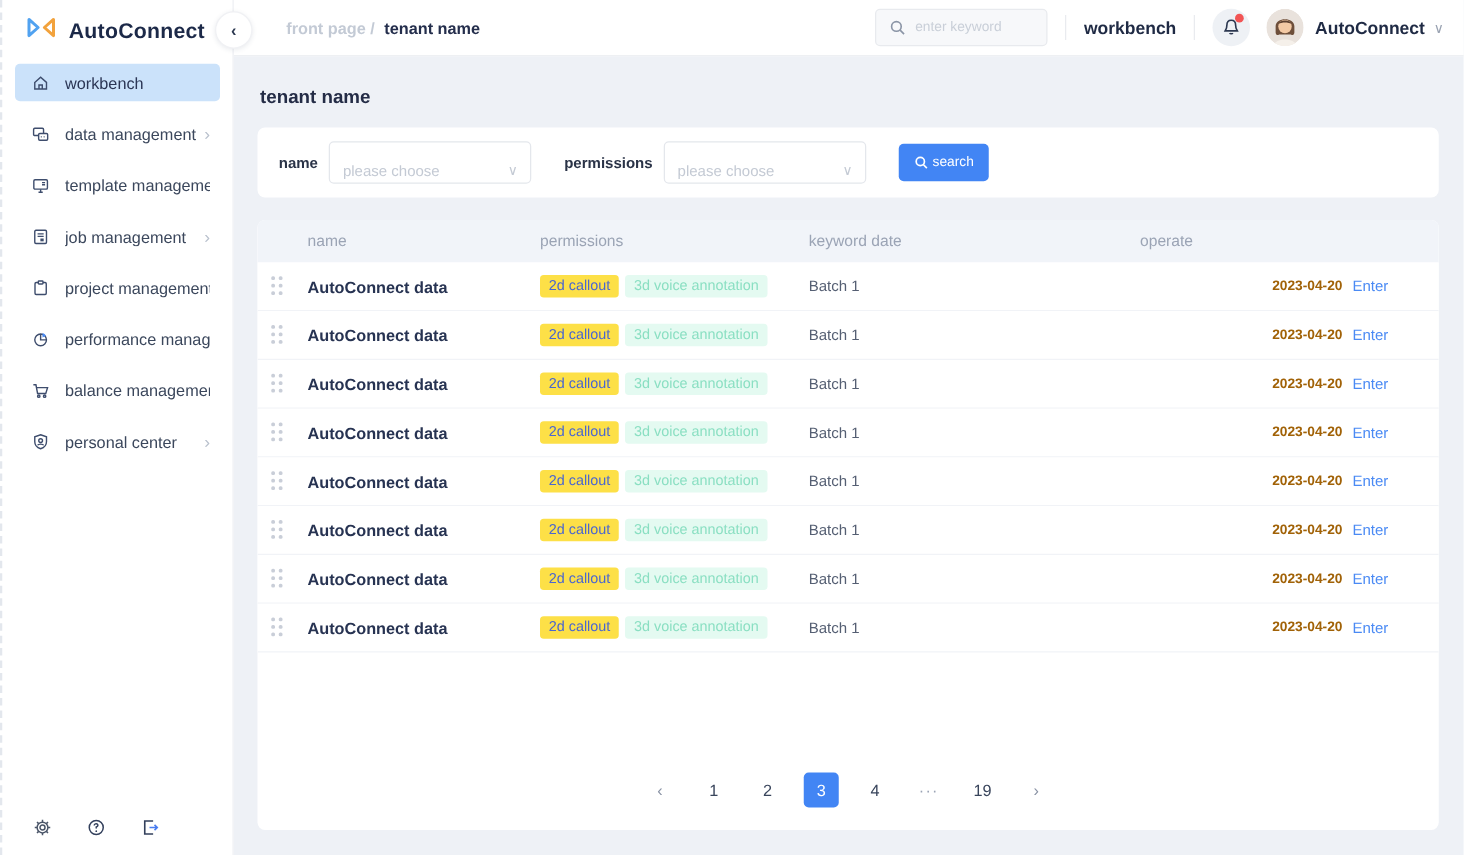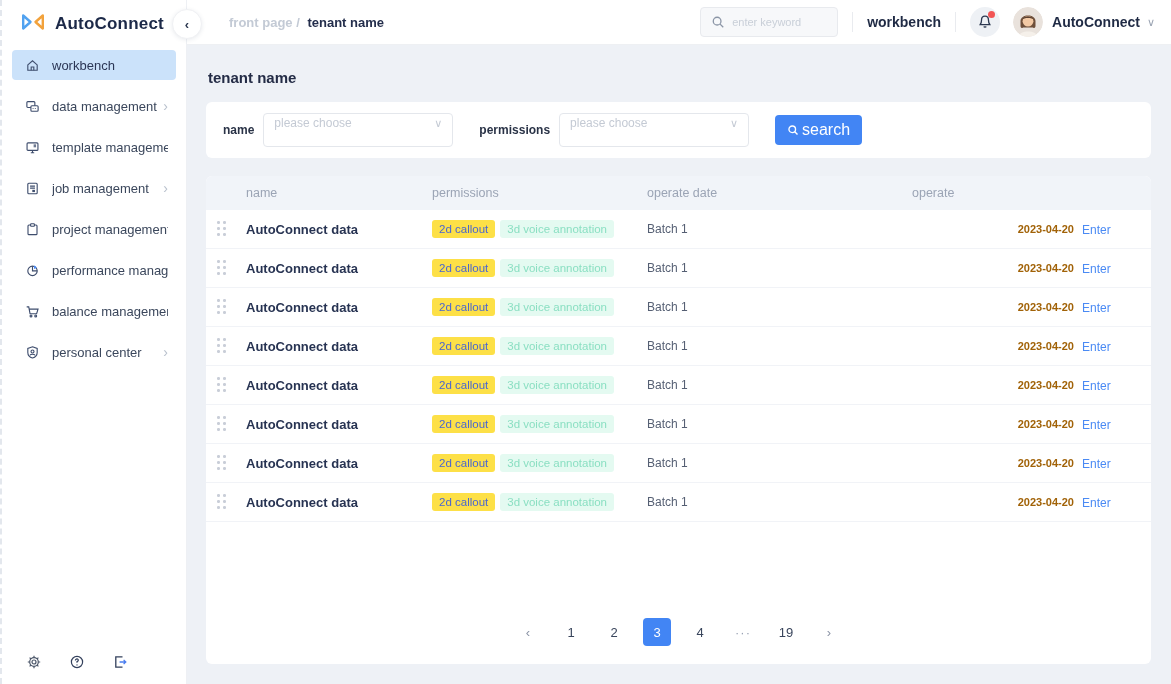--- a/index.html
+++ b/index.html
@@ -66,29 +66,29 @@
   
   .content { flex:1; padding:16px 20px 20px 19px; display:flex; flex-direction:column; min-height:0; }
   .page-title { font-size:15px; font-weight:700; color:#242c46; padding:8px 2px 0 2px; }
 
   .filter-card {
     margin-top:16px; background:#fff; border-radius:6px; height:56px; min-height:56px;
     display:flex; align-items:center; padding:0 17px;
   }
   .f-label { font-size:12px; font-weight:700; color:#2a3347; margin-right:9px; white-space:nowrap; }
   .select {
-    width:190px; height:32px; border:1px solid #e4e7ec; border-radius:4px;
-    display:flex; align-items:flex-end; padding:16px 10px; cursor:pointer; background:#fff;
+    width:162px; height:32px; border:1px solid #e4e7ec; border-radius:4px;
+    display:flex; align-items:flex-start; padding:16px 10px; cursor:pointer; background:#fff;
   }
   .select .ph { font-size:12px; color:#c4cad4; flex:1; }
   .select .caret { color:#c4cad4; font-size:11px; }
   .f-gap { width:26px; }
   .btn-search {
     margin-left:26px; height:30px; padding:0 12px; background:#4285f4; border:none; border-radius:4px;
-    color:#fff; font-size:16px; display:flex; align-items:center; gap:3px; cursor:pointer;
+    color:#fff; font-size:11px; display:flex; align-items:center; gap:3px; cursor:pointer;
     font-family:"Liberation Sans",sans-serif;
   }
   .btn-create {
     margin-left:auto; height:32px; padding:0 17px; background:#4285f4; border:none; border-radius:4px;
     color:#fff; font-size:12.5px; cursor:pointer; font-family:"Liberation Sans",sans-serif;
   }
 
   .table-card { margin-top:18px; background:#fff; border-radius:6px; flex:1; display:flex; flex-direction:column; min-height:0; overflow:hidden; }
   .tgrid { display:grid; grid-template-columns:40px 186px 215px 265px 170px 1fr; align-items:center; }
   .thead { background:#f1f4f9; height:34px; min-height:34px; color:#9ba4b5; font-size:12.5px; }
@@ -306,21 +306,21 @@
           </span>
           <span>search</span>
         </button>
       </section>
 
       <section class="table-card">
         <div class="tgrid thead">
           <div class="cell"></div>
           <div class="cell">name</div>
           <div class="cell">permissions</div>
-          <div class="cell">operate date</div>
+          <div class="cell">keyword date</div>
           <div class="cell">operate</div>
         </div>
         <div id="rows">
             <div class="tgrid trow">
               <div class="cell drag">
                 <span class="dots">
                   <i></i>
                   <i></i>
                   <i></i>
                   <i></i>

